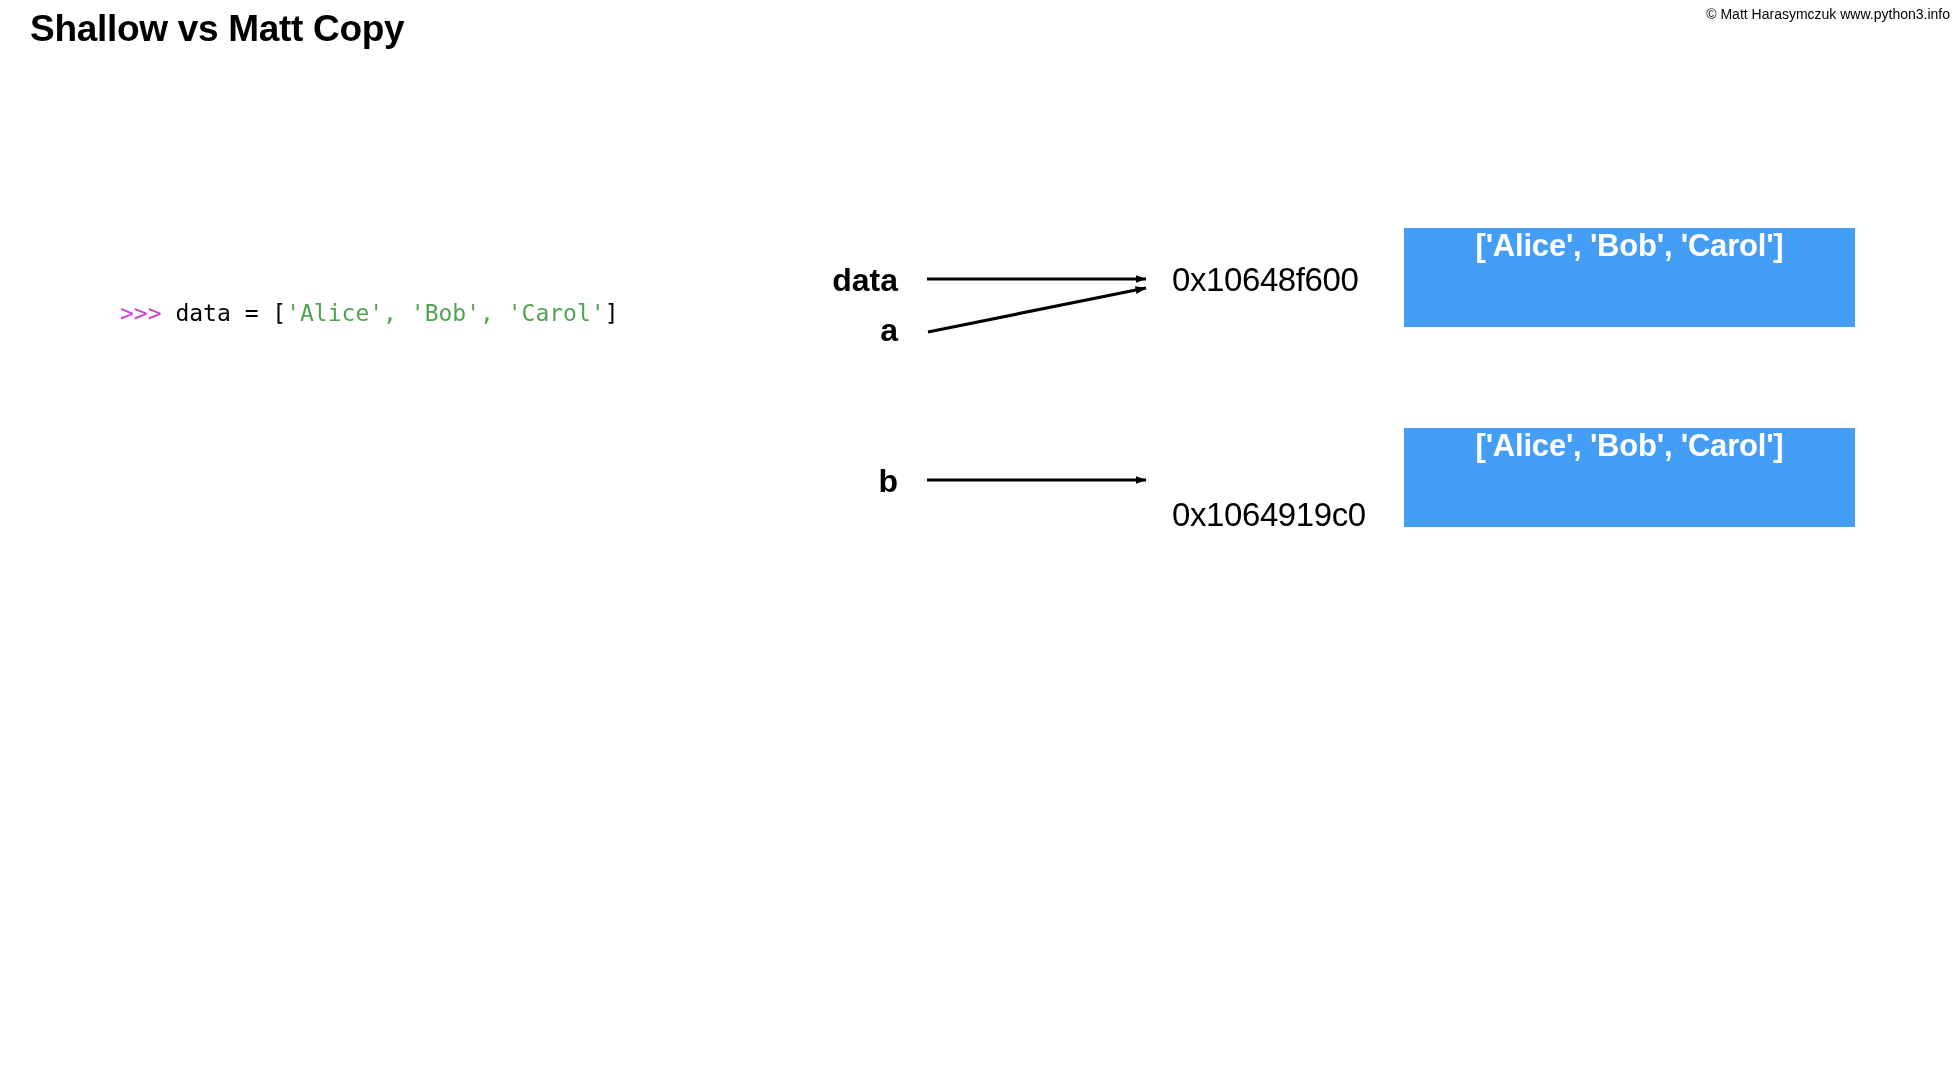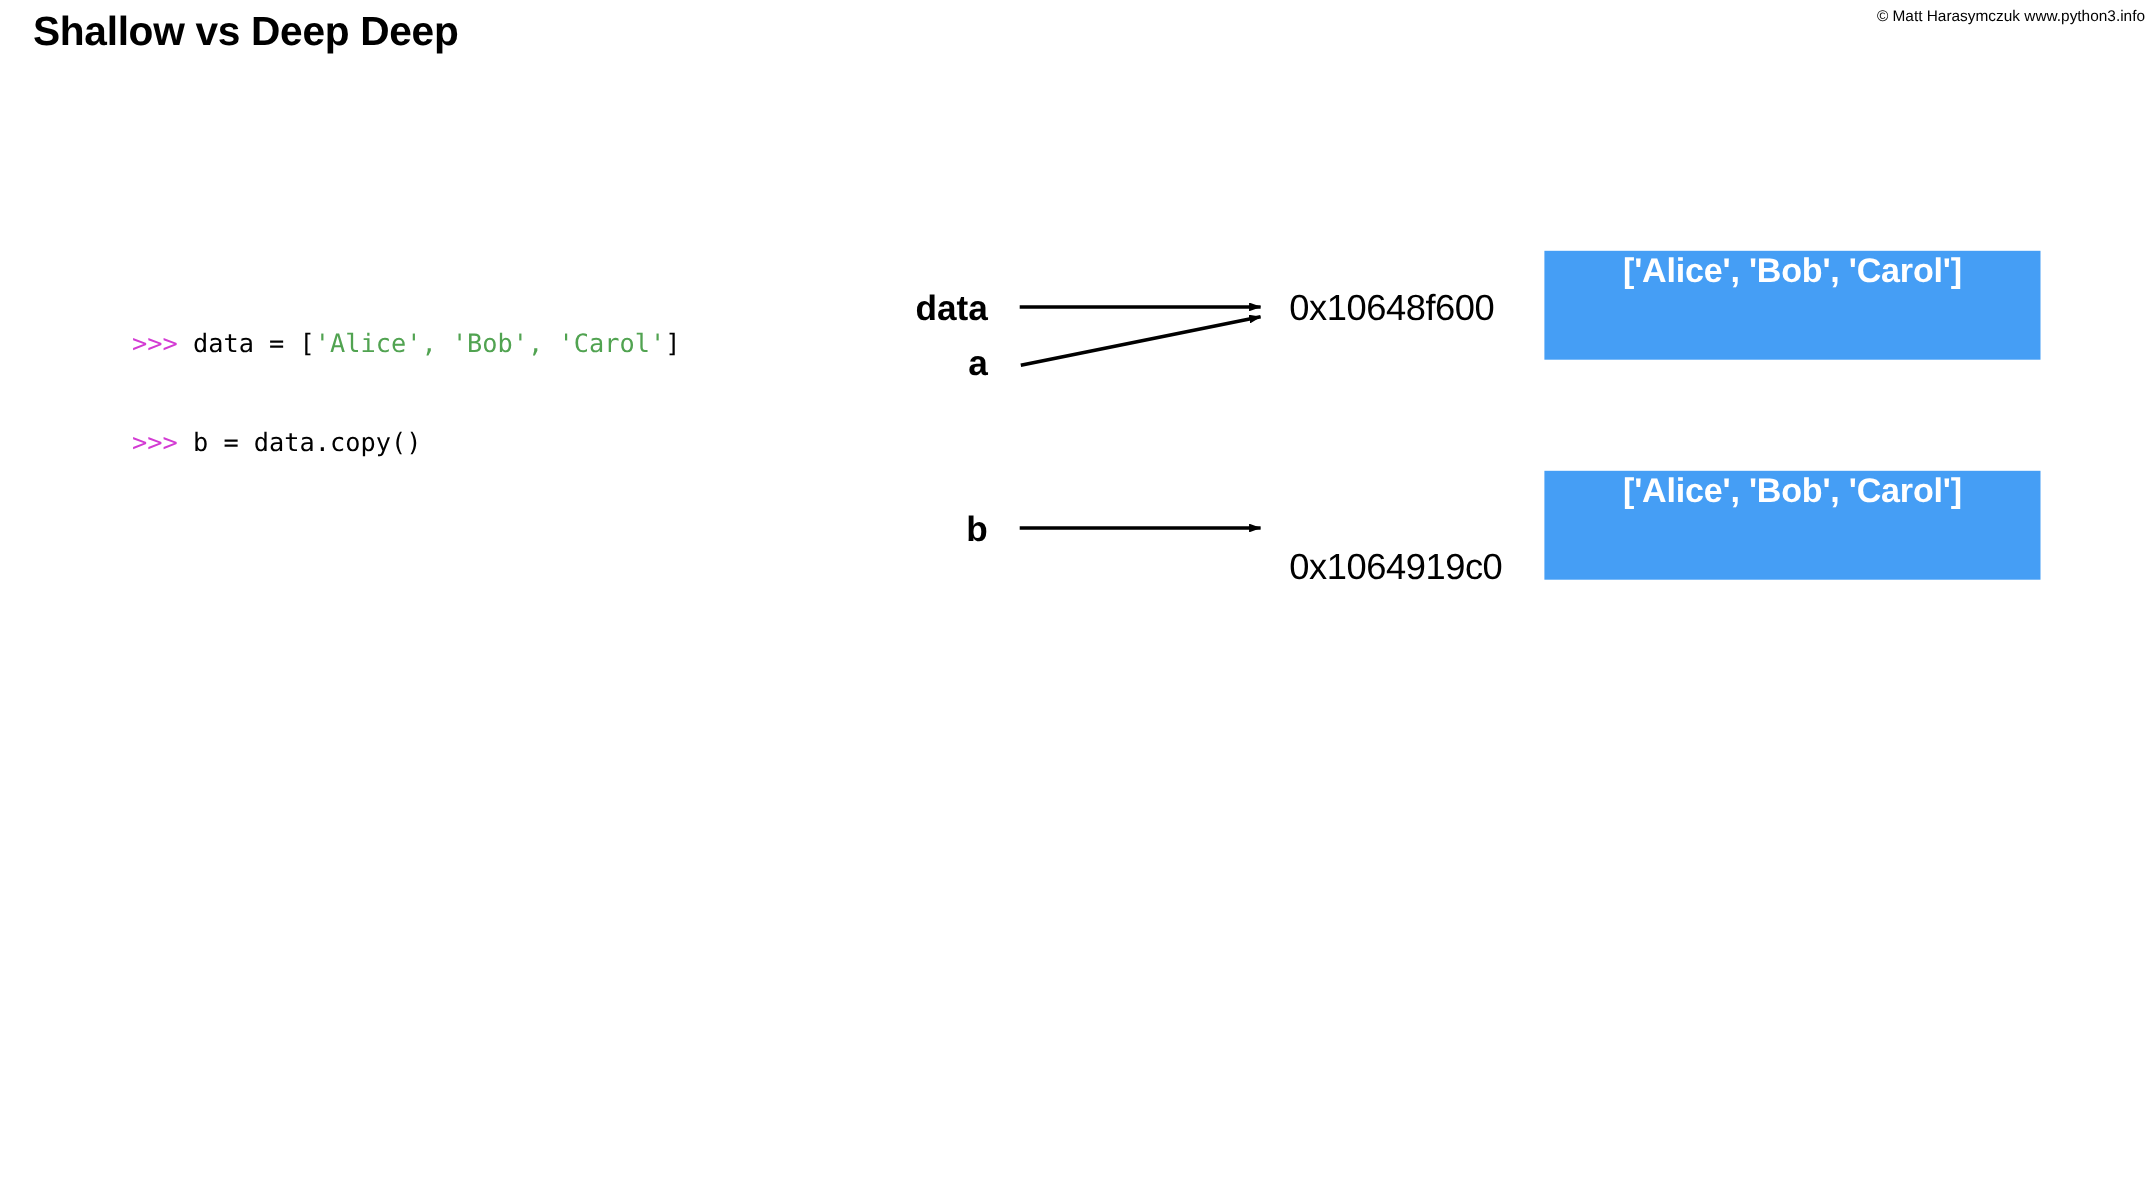--- a/index.html
+++ b/index.html
@@ -41,21 +41,21 @@
   #code-block {
     position: absolute;
     left: 120px;
     top: 238px;
     font-family: "DejaVu Sans Mono", "Liberation Mono", monospace;
     font-size: 23px;
     line-height: 30px;
     color: #000000;
     white-space: pre;
   }
-  #code-block .ln { display: block; white-space: pre; }
+  #code-block .ln { display: block; white-space: pre; text-align: right; }
   .tok-prompt { color: #d33bd3; }
   .tok-str    { color: #51a351; }
   .tok-plain  { color: #000000; }
 
   
   #diagram {
     position: absolute;
     left: 0;
     top: 0;
     width: 1960px;
@@ -96,27 +96,26 @@
     font-size: 31px;
     font-weight: bold;
     color: #ffffff;
     letter-spacing: -0.2px;
     white-space: nowrap;
   }
 </style>
 </head>
 <body>
 
-<div id="slide-title">Shallow vs Deep Deep</div>
+<div id="slide-title">Shallow vs Matt Copy</div>
 
 <div id="copyright">© Matt Harasymczuk www.python3.info</div>
 
 <div id="code-block">
   <span class="ln"><span class="tok-prompt">&gt;&gt;&gt; </span><span class="tok-plain">data = [</span><span class="tok-str">'Alice', 'Bob', 'Carol'</span><span class="tok-plain">]</span></span>
-  <span class="ln"><span class="tok-prompt">&gt;&gt;&gt; </span><span class="tok-plain">b = data.copy()</span></span>
 </div>
 
 <div id="diagram">
 
   <svg id="diagram-svg" width="1960" height="1080">
     <defs>
       <marker id="arrowhead" markerWidth="11" markerHeight="8" refX="10.5" refY="4" orient="auto" markerUnits="userSpaceOnUse">
         <path d="M0,0 L11,4 L0,8 Z" fill="#000000"></path>
       </marker>
     </defs>

